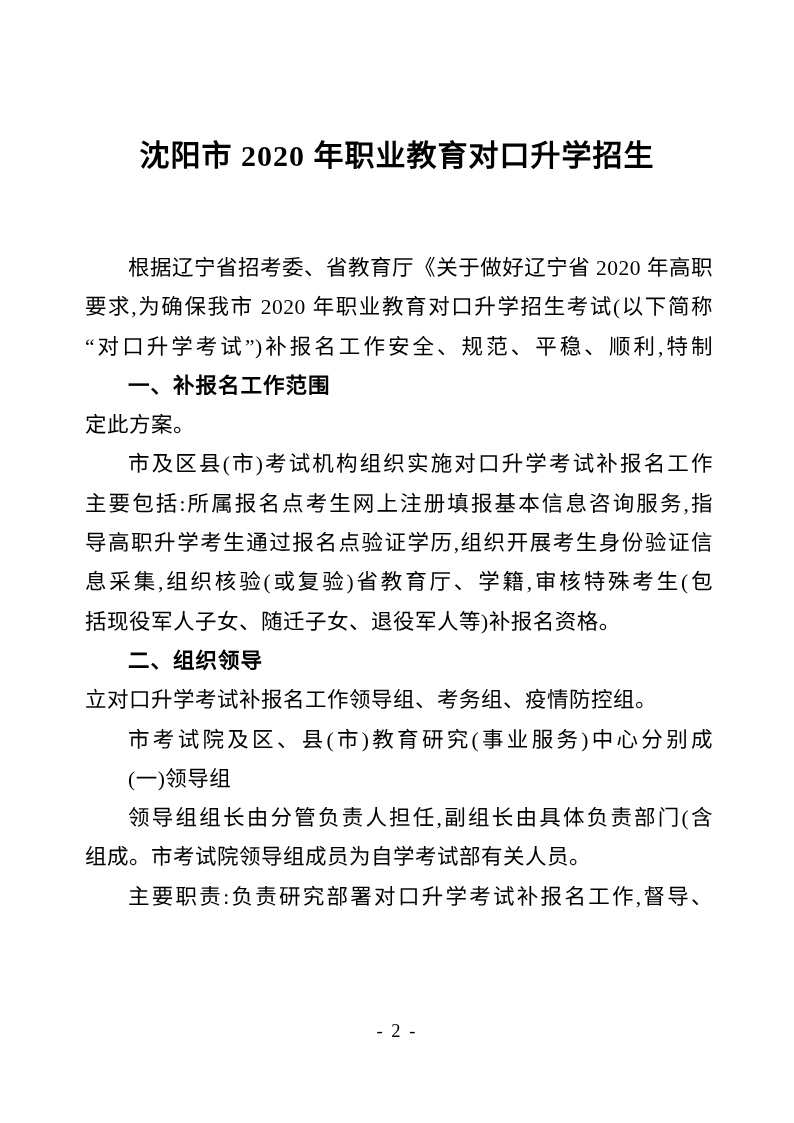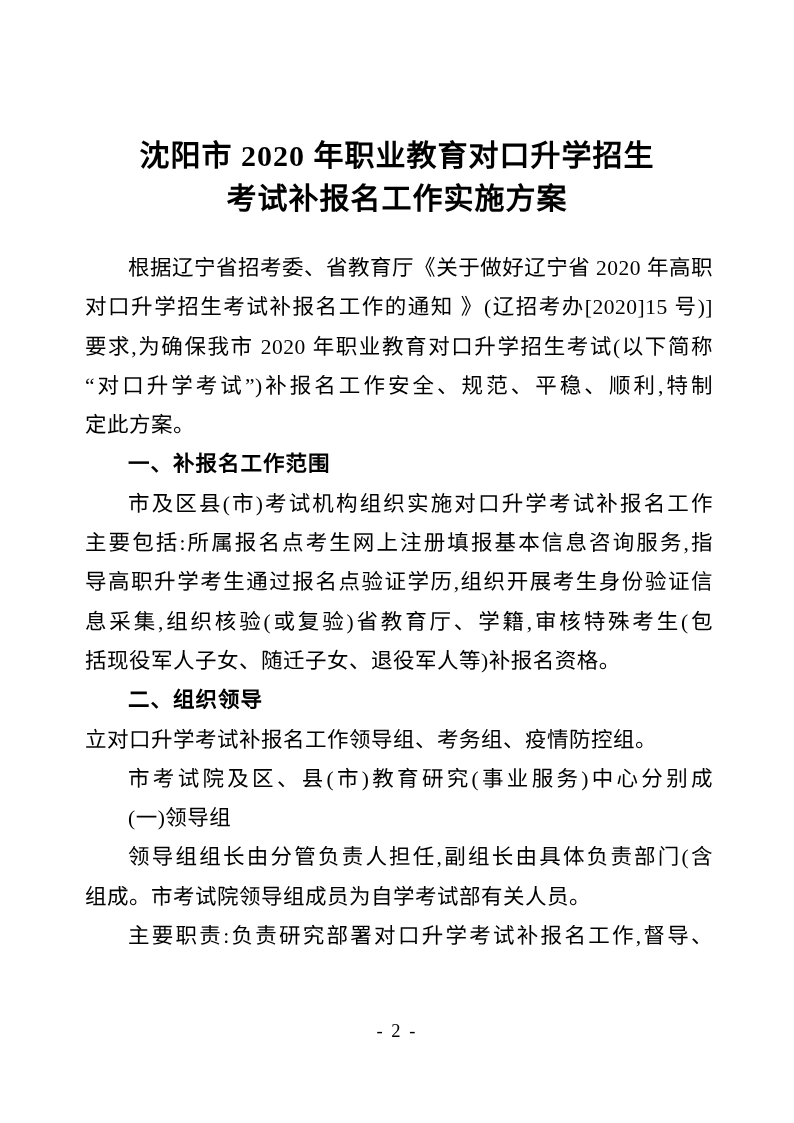--- a/index.html
+++ b/index.html
@@ -69,30 +69,28 @@
     letter-spacing: 2px;
   }
 </style>
 </head>
 <body>
 
 <div class="page">
 
   <h1 class="title">
     <span class="tline">沈阳市 2020 年职业教育对口升学招生</span>
-    <span class="tline">考试补报名工作实施方案</span>
   </h1>
 
   <div class="body">
     <div class="ln indent fill">根据辽宁省招考委、省教育厅《关于做好辽宁省 2020 年高职</div>
-    <div class="ln fill">对口升学招生考试补报名工作的通知 》(辽招考办[2020]15 号)]</div>
     <div class="ln fill">要求,为确保我市 2020 年职业教育对口升学招生考试(以下简称</div>
     <div class="ln fill">“对口升学考试”)补报名工作安全、规范、平稳、顺利,特制</div>
+    <div class="ln indent h">一、补报名工作范围</div>
     <div class="ln">定此方案。</div>
-    <div class="ln indent h">一、补报名工作范围</div>
     <div class="ln indent fill">市及区县(市)考试机构组织实施对口升学考试补报名工作</div>
     <div class="ln fill">主要包括:所属报名点考生网上注册填报基本信息咨询服务,指</div>
     <div class="ln fill">导高职升学考生通过报名点验证学历,组织开展考生身份验证信</div>
     <div class="ln fill">息采集,组织核验(或复验)省教育厅、学籍,审核特殊考生(包</div>
     <div class="ln">括现役军人子女、随迁子女、退役军人等)补报名资格。</div>
     <div class="ln indent h">二、组织领导</div>
     <div class="ln">立对口升学考试补报名工作领导组、考务组、疫情防控组。</div>
     <div class="ln indent fill">市考试院及区、县(市)教育研究(事业服务)中心分别成</div>
     <div class="ln indent">(一)领导组</div>
     <div class="ln indent fill">领导组组长由分管负责人担任,副组长由具体负责部门(含</div>

